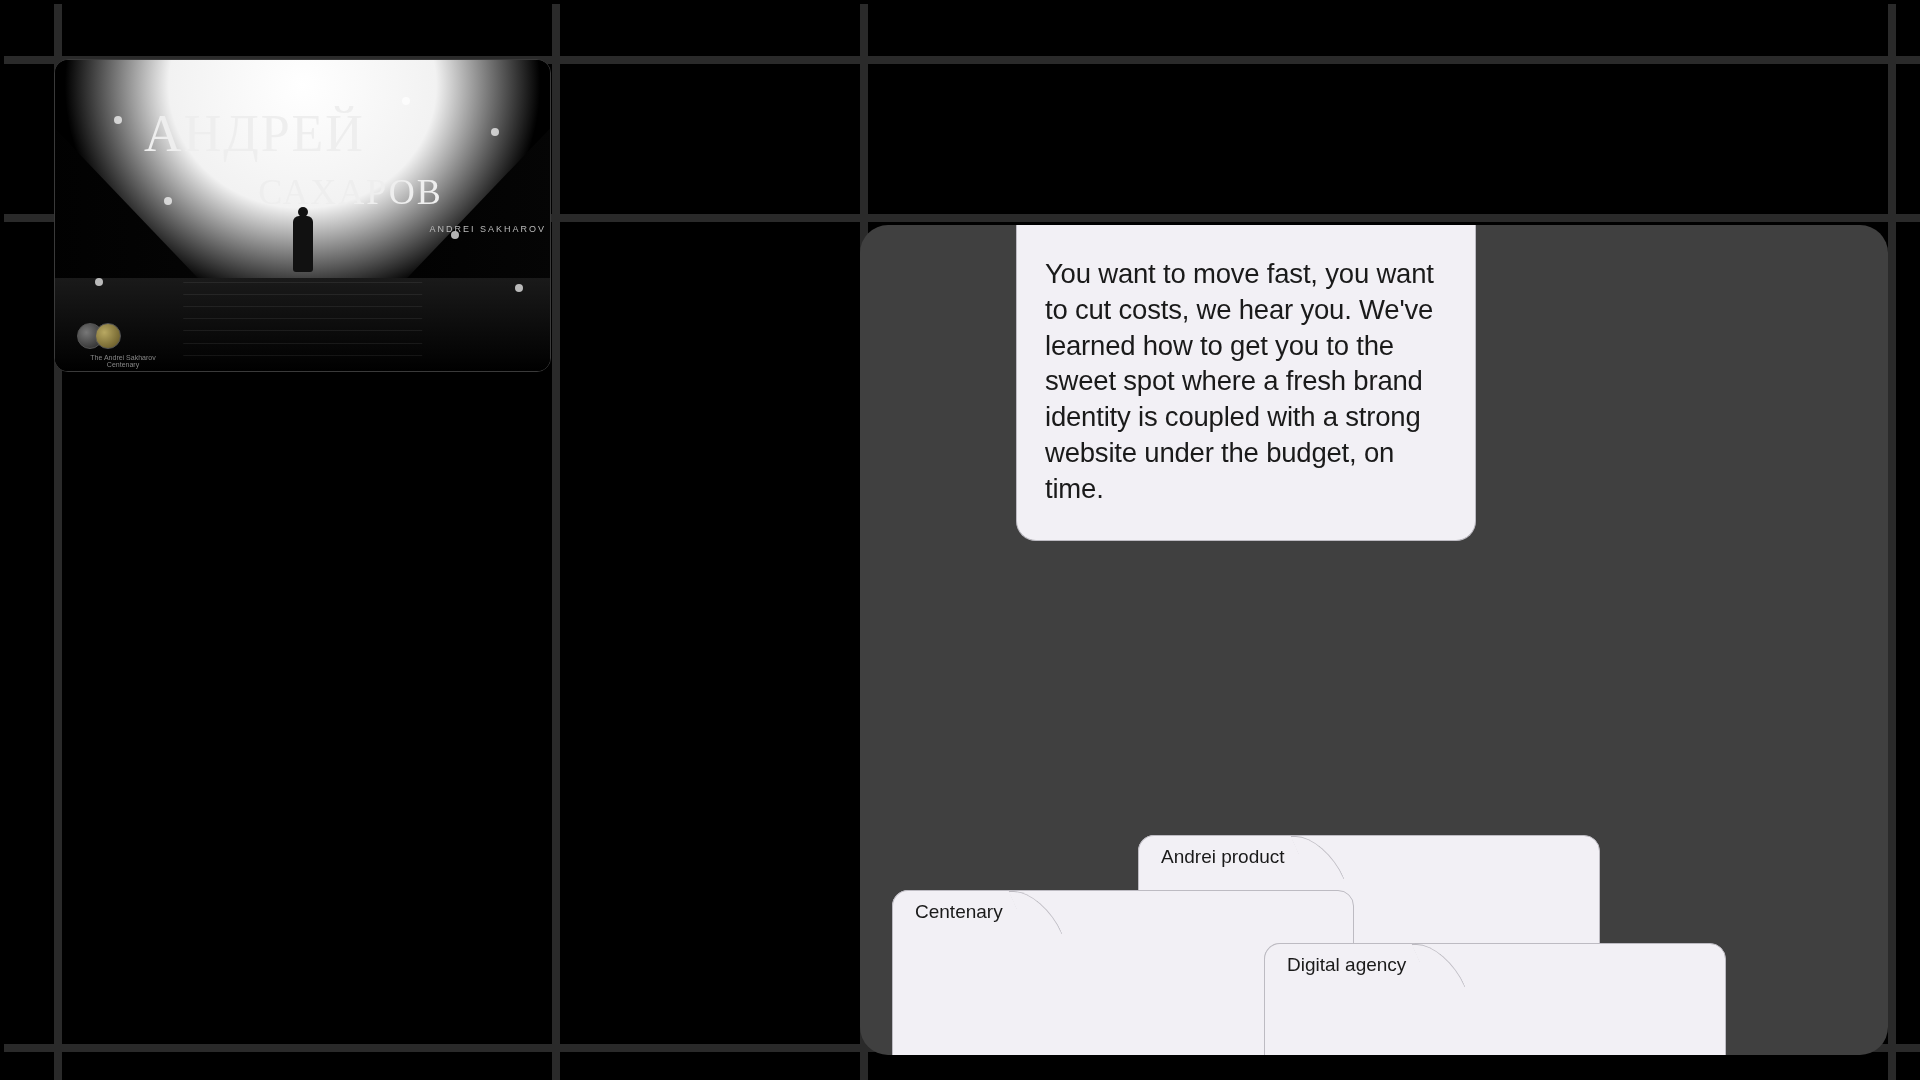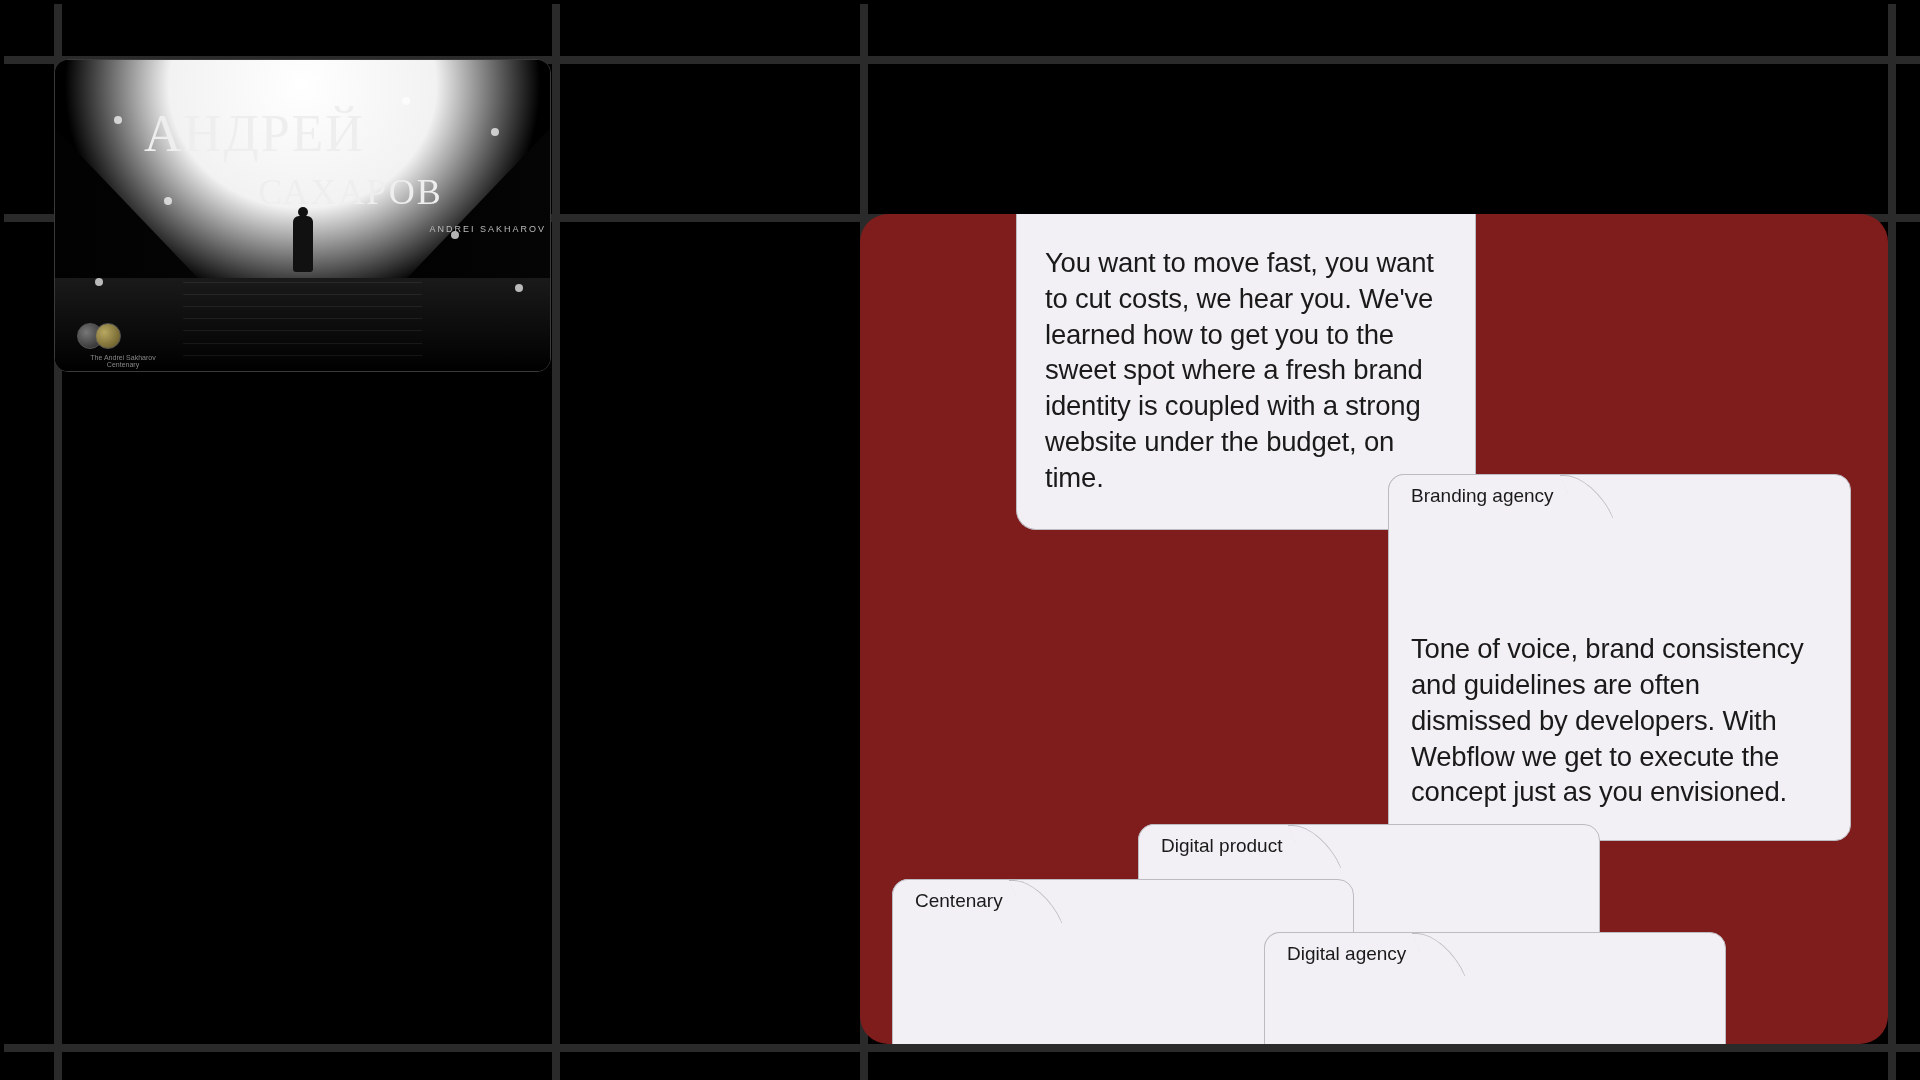--- a/index.html
+++ b/index.html
@@ -95,23 +95,23 @@
   .badge + .badge { margin-left:-8px; background: radial-gradient(circle at 35% 35%, #b8a862, #5a4d1e);}
   .badge-label {
     position:absolute; left:10px; bottom:-2px;
     font-size:7px; color:#888; line-height:1.1; text-align:center; width:80px;
     transform: translateY(18px);
   }
 
   
   .panel {
     position:absolute;
-    left: 856px; top: 210px;
+    left: 856px; top: 221px;
     width: 1028px; height: 830px;
-    background:#7f1d1d;
+    background:#404040;
     border-radius: 28px;
     overflow:hidden;
   }
 
   
   .folder {
     position:absolute;
     border:1px solid #bdbbc2;
     border-radius: 16px;
     background:#f2f0f5;
@@ -223,30 +223,24 @@
     <div class="badge-label">The Andrei Sakharov Centenary</div>
   </div>
 </div>
 
 <div class="panel">
 
   <div class="intro-box">
     <p>You want to move fast, you want to cut costs, we hear you. We've learned how to get you to the sweet spot where a fresh brand identity is coupled with a strong website under the budget, on time.</p>
   </div>
 
-  <div id="f-branding" class="folder">
-    <div class="tab">
-      <span>Branding agency</span>
-    </div>
-    <div class="body-text">Tone of voice, brand consistency and guidelines are often dismissed by developers. With Webflow we get to execute the concept just as you envisioned.</div>
-  </div>
 
   <div id="f-dprod" class="folder">
     <div class="tab">
-      <span>Digital product</span>
+      <span>Andrei product</span>
     </div>
   </div>
 
   <div id="f-corp" class="folder">
     <div class="tab">
       <span>Centenary</span>
     </div>
   </div>
 
   <div id="f-dagency" class="folder">

